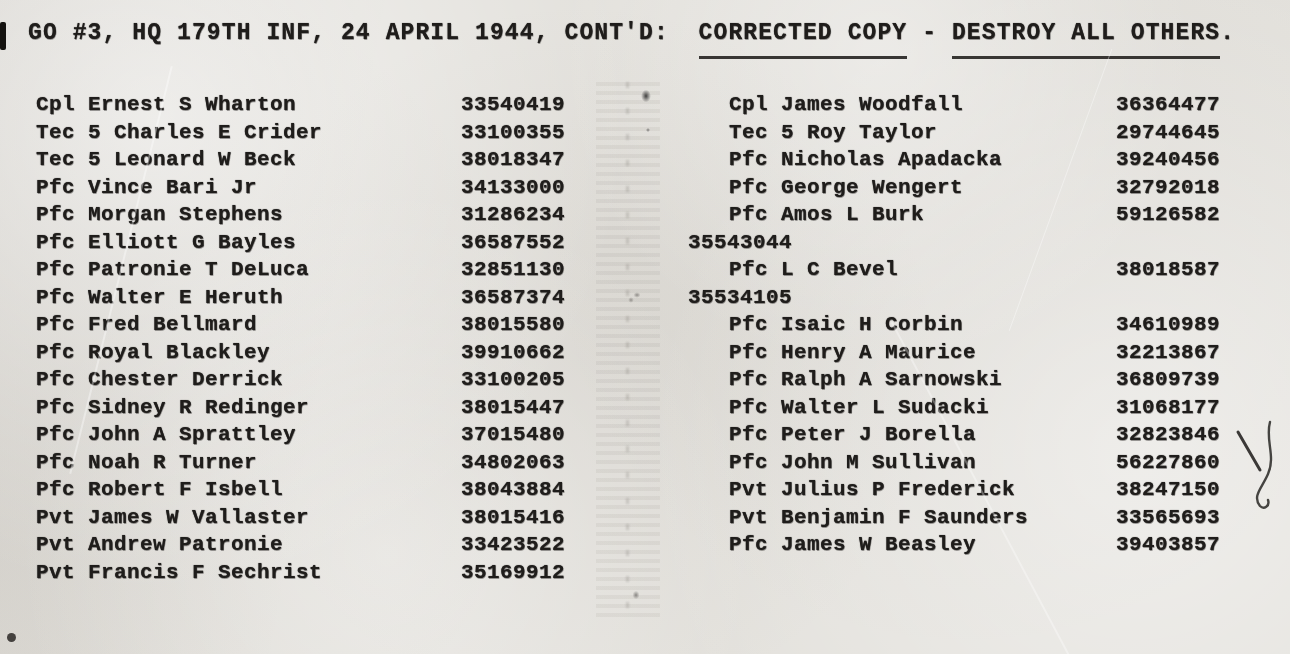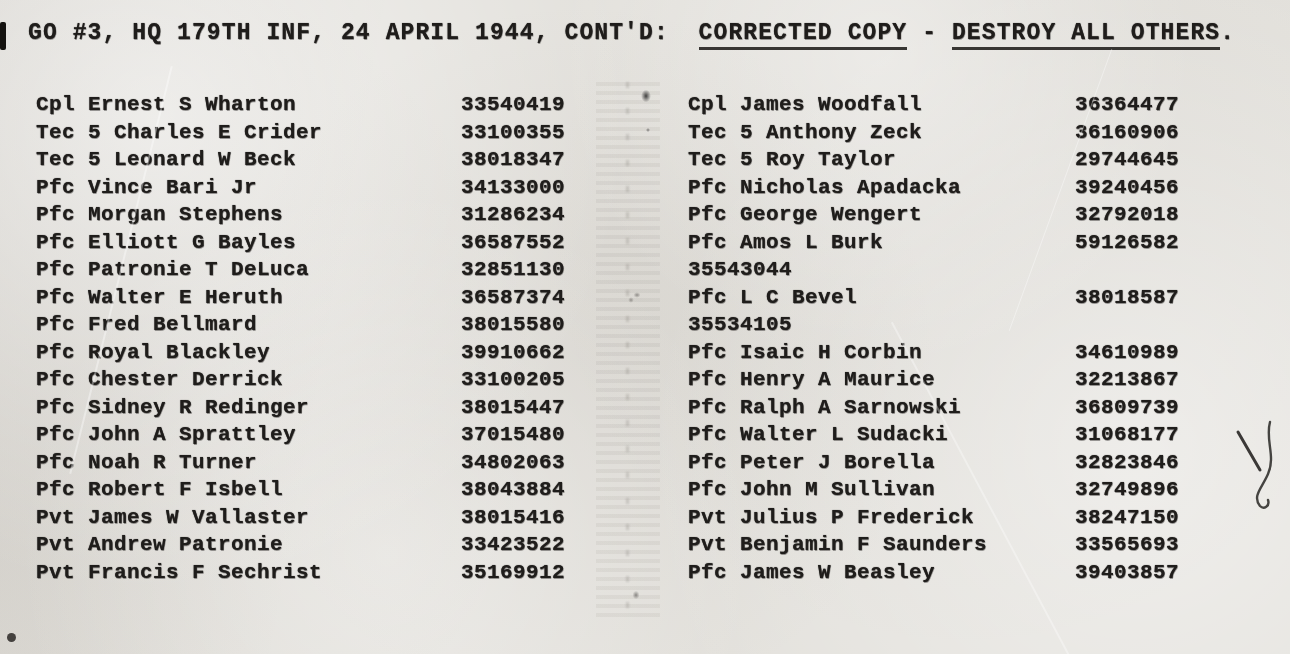--- a/index.html
+++ b/index.html
@@ -21,27 +21,27 @@
     color:#1f1d1b;
   }
   .ink{
     font-weight:700;
     text-shadow:0 0 1px rgba(20,18,16,.75), .5px .5px 0 rgba(20,18,16,.35);
   }
   .header{
     position:absolute;left:28px;top:20px;
     font-size:23px;letter-spacing:1.1px;white-space:pre;
   }
-  .hdr-u{border-bottom:3px solid rgba(25,22,20,.85);padding-bottom:1px;}
+  .hdr-u{border-bottom:3px solid rgba(25,22,20,.85);padding-bottom:10px;}
   .col{position:absolute;top:93px;display:flex;flex-direction:column;}
   .col-left{left:36px;}
   .col-right{left:688px;}
   .row{display:flex;align-items:baseline;height:27.5px;font-size:21px;letter-spacing:.4px;white-space:pre;}
   .name-left{width:425px;}
-  .name-right{width:387px;}
+  .name-right{width:387px;margin-left:41px;}
   .asn{}
   
   .smudge-strip{
     position:absolute;left:596px;top:82px;width:64px;height:540px;
     background-image:
       radial-gradient(ellipse 7px 9px at 50px 14px, rgba(15,15,15,.85), transparent 70%),
       radial-gradient(ellipse 3px 3px at 52px 48px, rgba(25,25,25,.55), transparent 70%),
       radial-gradient(ellipse 5px 4px at 41px 213px, rgba(35,32,30,.45), transparent 70%),
       radial-gradient(ellipse 4px 4px at 35px 218px, rgba(35,32,30,.40), transparent 70%),
       radial-gradient(ellipse 9px 5px at 44px 607px, rgba(25,22,20,.55), transparent 70%),
@@ -163,24 +163,20 @@
     <span class="name name-left">Pvt Francis F Sechrist</span>
     <span class="asn">35169912</span>
   </div>
 </div>
   <div class="col col-right ink">
   <div class="row">
     <span class="name name-right">Cpl James Woodfall</span>
     <span class="asn">36364477</span>
   </div>
 
-  <div class="row">
-    <span class="name name-right">Tec 5 Anthony Zeck</span>
-    <span class="asn">36160906</span>
-  </div>
 
   <div class="row">
     <span class="name name-right">Tec 5 Roy Taylor</span>
     <span class="asn">29744645</span>
   </div>
 
   <div class="row">
     <span class="name name-right">Pfc Nicholas Apadacka</span>
     <span class="asn">39240456</span>
   </div>
@@ -228,21 +224,21 @@
     <span class="asn">31068177</span>
   </div>
 
   <div class="row">
     <span class="name name-right">Pfc Peter J Borella</span>
     <span class="asn">32823846</span>
   </div>
 
   <div class="row">
     <span class="name name-right">Pfc John M Sullivan</span>
-    <span class="asn">32749896</span>
+    <span class="asn">56227860</span>
   </div>
 
   <div class="row">
     <span class="name name-right">Pvt Julius P Frederick</span>
     <span class="asn">38247150</span>
   </div>
 
   <div class="row">
     <span class="name name-right">Pvt Benjamin F Saunders</span>
     <span class="asn">33565693</span>

